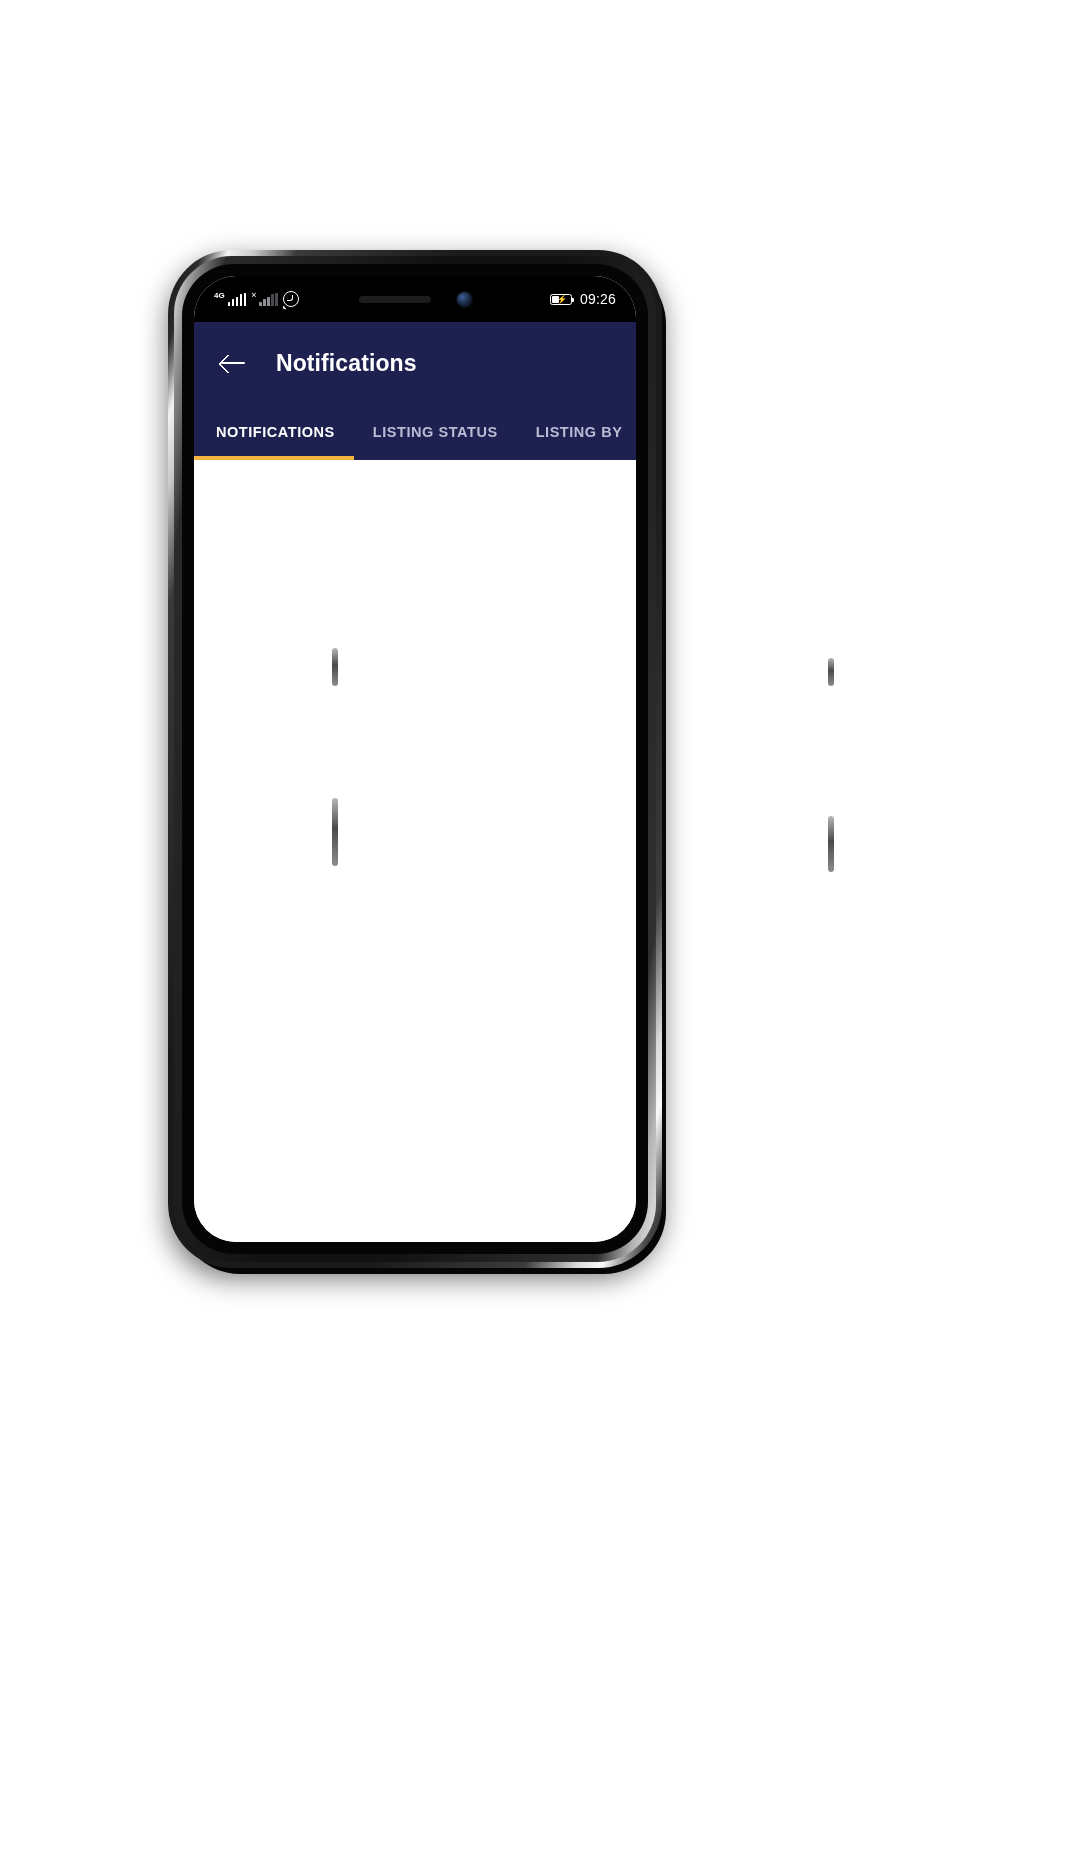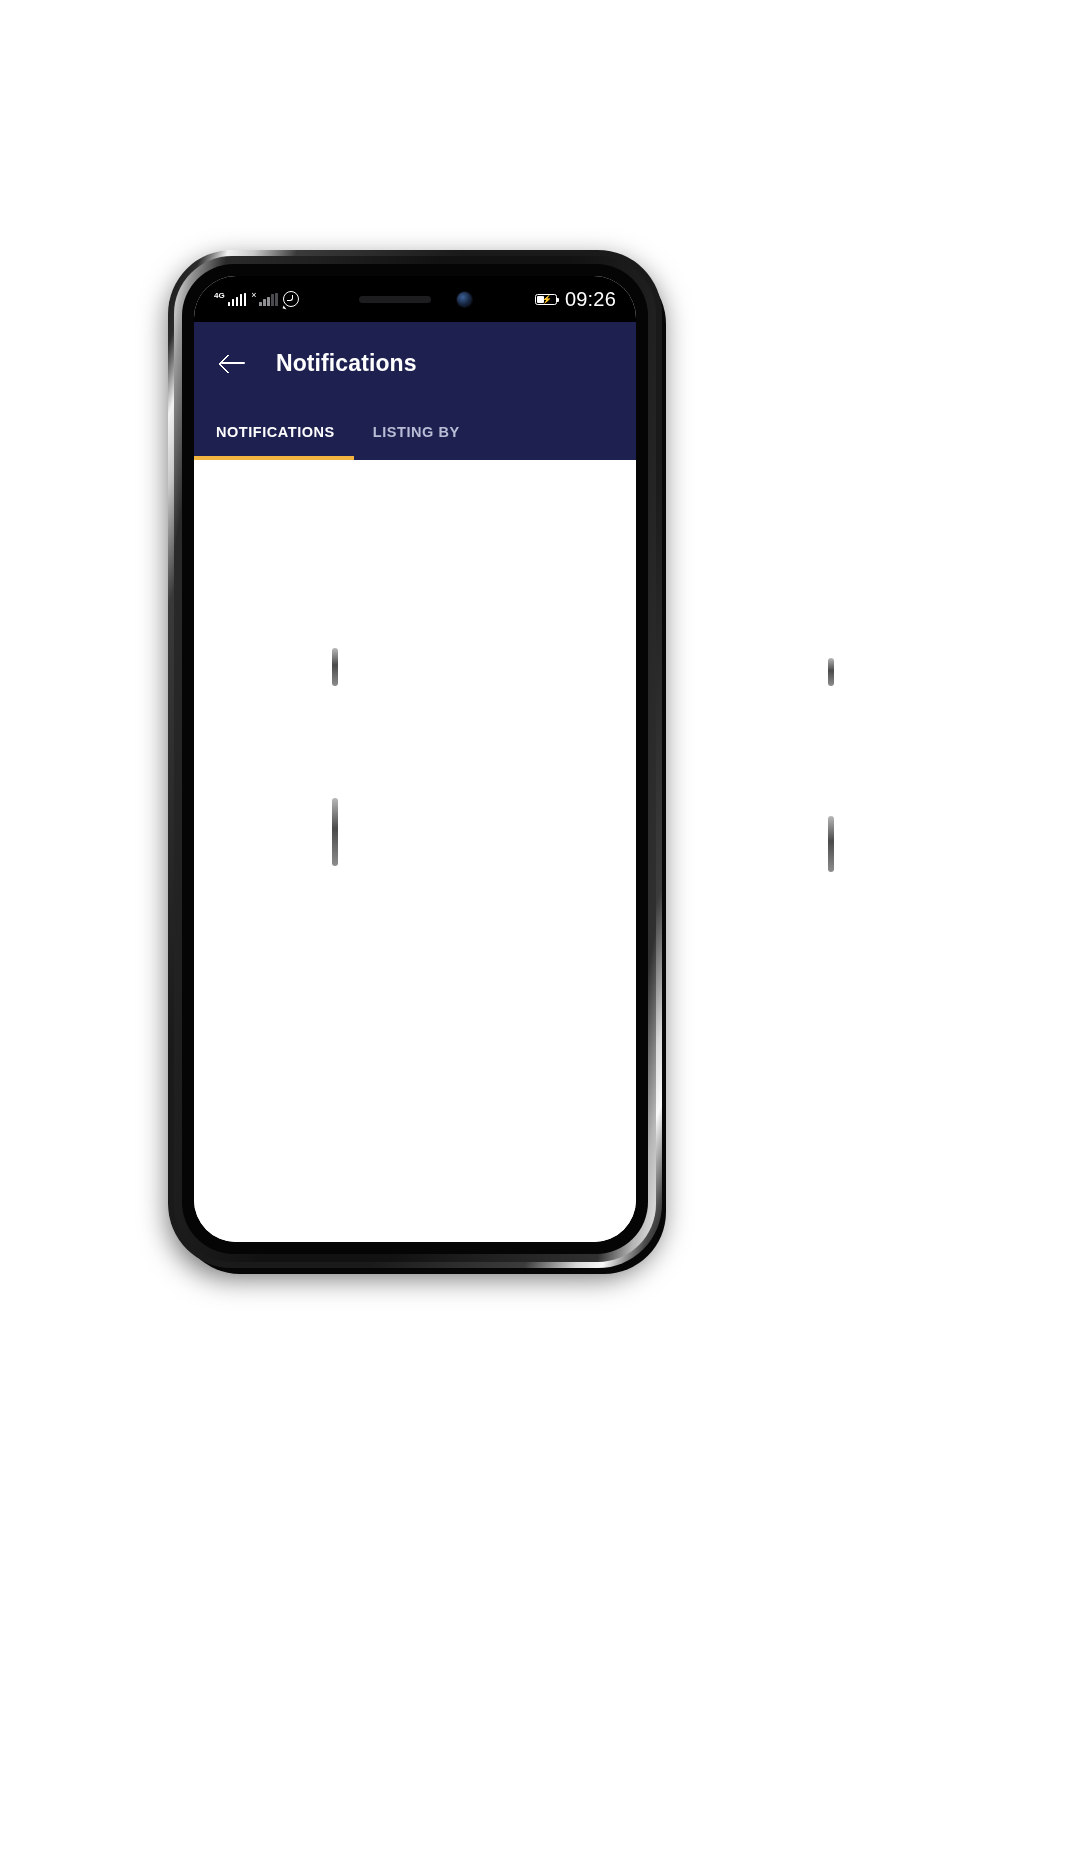--- a/index.html
+++ b/index.html
@@ -244,21 +244,21 @@
     position: absolute;
     left: 6px;
     top: 0.5px;
     font-size: 8px;
     color: #ffffff;
     line-height: 10px;
   }
 
   .clock {
     color: #ffffff;
-    font-size: 20px;
+    font-size: 14px;
     letter-spacing: 0.2px;
     margin-left: 3px;
   }
 
   
   .appbar {
     background: #1e2150;
     height: 82px;
     display: flex;
     align-items: center;
@@ -391,20 +391,23 @@
       <div class="appbar">
         <div class="back-arrow"></div>
         <div class="appbar-title">Notifications</div>
       </div>
 
       <div class="tabbar">
         <div class="tab active">
           <span>NOTIFICATIONS</span>
         </div>
         <div class="tab">
+          <span>LISTING STATUS</span>
+        </div>
+        <div class="tab">
           <span>LISTING BY</span>
         </div>
         <div class="tab">
           
         </div>
       </div>
 
       <div class="content"></div>
 
     </div>

